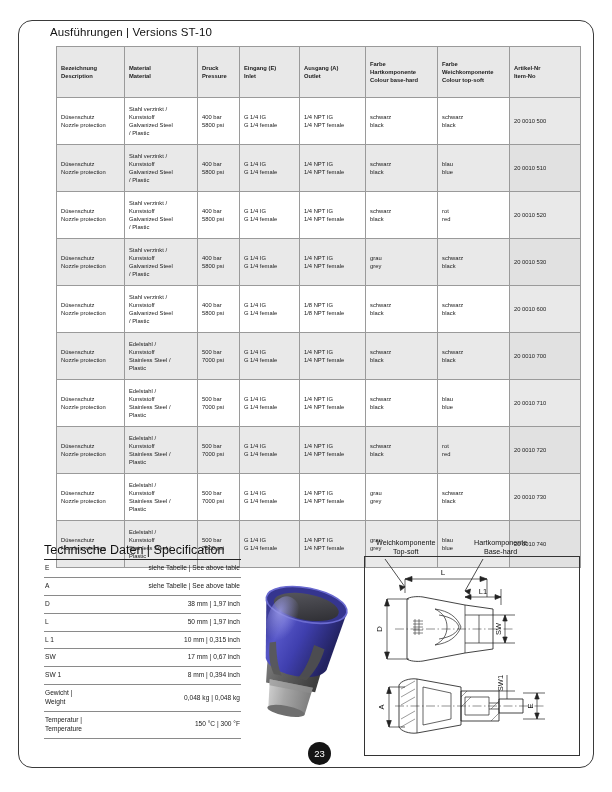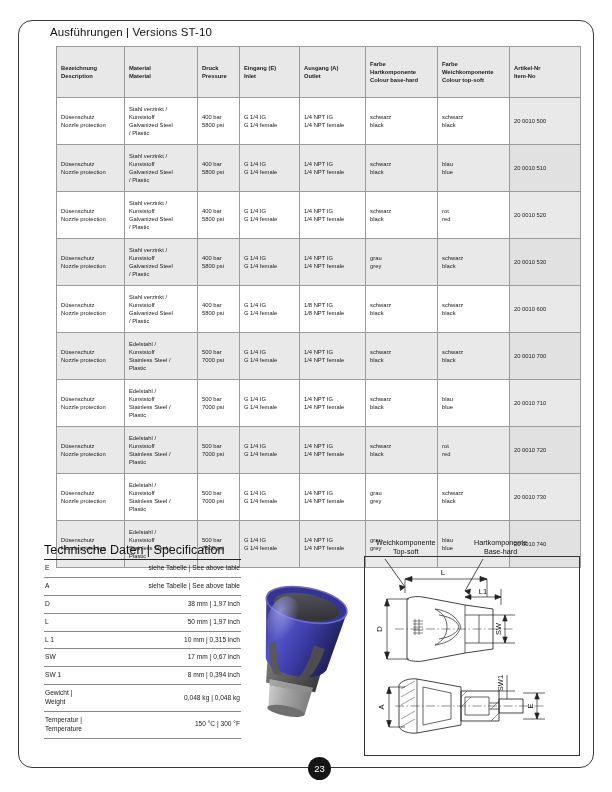--- a/index.html
+++ b/index.html
@@ -118,21 +118,20 @@
     position: absolute;
     left: 308px; top: 742px;
     width: 23px; height: 23px;
     border-radius: 50%;
     background: #151515;
     color: #fff;
     font-size: 9.5px;
     display: flex;
     align-items: center;
     justify-content: center;
-    margin-top: 15px;
   }
 </style>
 </head>
 <body>
 
 <div class="page-frame"></div>
 
 <div class="page-title">Ausführungen | Versions ST-10</div>
 
 <table class="versions">

